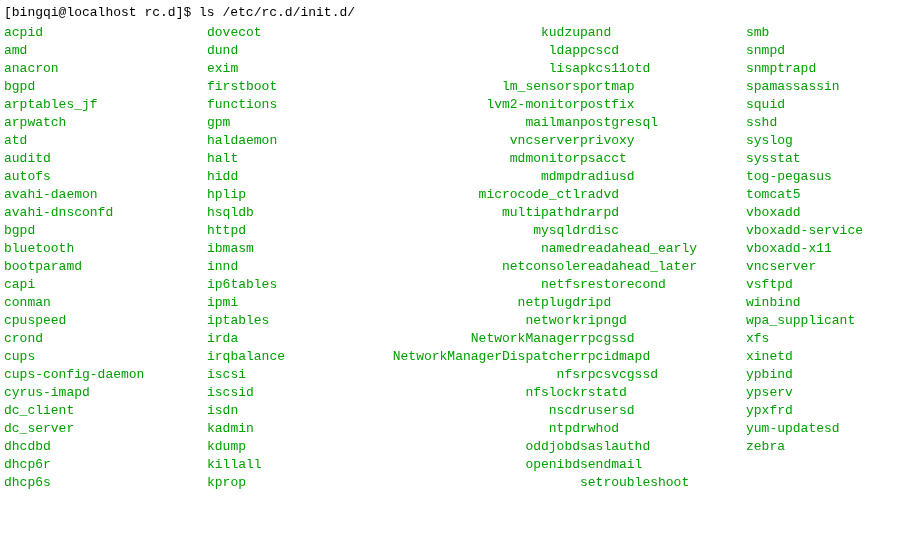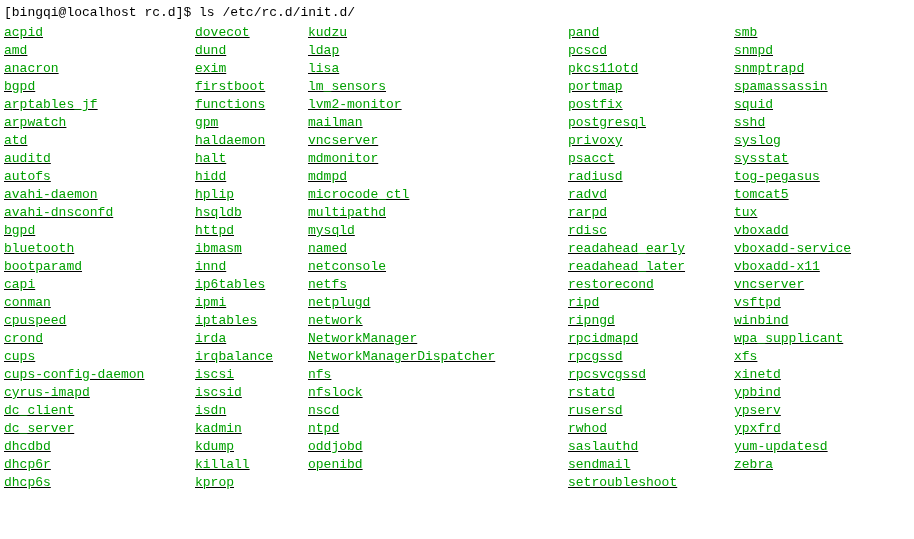--- a/index.html
+++ b/index.html
@@ -17,25 +17,24 @@
       color: #000000;
       margin-bottom: 2px;
     }
     .listing {
       display: flex;
       flex-direction: row;
     }
     .column {
       display: flex;
       flex-direction: column;
-      text-decoration: underline;
     }
     .col1 { width: 191px; }
-    .col2 { width: 113px; }
-    .col3 { width: 260px; }
+    .col2 { width: 113px; margin-left: 12px; }
+    .col3 { width: 260px; align-items: flex-end; }
     .col4 { width: 166px; }
     .col5 { width: auto; }
     .entry {
       color: #00a000;
       white-space: pre;
     }
   </style>
 </head>
 <body>
 
@@ -136,42 +135,41 @@
       <span class="entry">psacct</span>
       <span class="entry">radiusd</span>
       <span class="entry">radvd</span>
       <span class="entry">rarpd</span>
       <span class="entry">rdisc</span>
       <span class="entry">readahead_early</span>
       <span class="entry">readahead_later</span>
       <span class="entry">restorecond</span>
       <span class="entry">ripd</span>
       <span class="entry">ripngd</span>
+      <span class="entry">rpcgssd</span>
       <span class="entry">rpcidmapd</span>
-      <span class="entry">rpcgssd</span>
       <span class="entry">rpcsvcgssd</span>
       <span class="entry">rstatd</span>
       <span class="entry">rusersd</span>
       <span class="entry">rwhod</span>
       <span class="entry">saslauthd</span>
       <span class="entry">sendmail</span>
       <span class="entry">setroubleshoot</span>
     </div>
   <div class="column col5" id="col5">
       <span class="entry">smb</span>
       <span class="entry">snmpd</span>
       <span class="entry">snmptrapd</span>
       <span class="entry">spamassassin</span>
       <span class="entry">squid</span>
       <span class="entry">sshd</span>
       <span class="entry">syslog</span>
       <span class="entry">sysstat</span>
       <span class="entry">tog-pegasus</span>
       <span class="entry">tomcat5</span>
-      <span class="entry">tux</span>
       <span class="entry">vboxadd</span>
       <span class="entry">vboxadd-service</span>
       <span class="entry">vboxadd-x11</span>
       <span class="entry">vncserver</span>
       <span class="entry">vsftpd</span>
       <span class="entry">winbind</span>
       <span class="entry">wpa_supplicant</span>
       <span class="entry">xfs</span>
       <span class="entry">xinetd</span>
       <span class="entry">ypbind</span>

